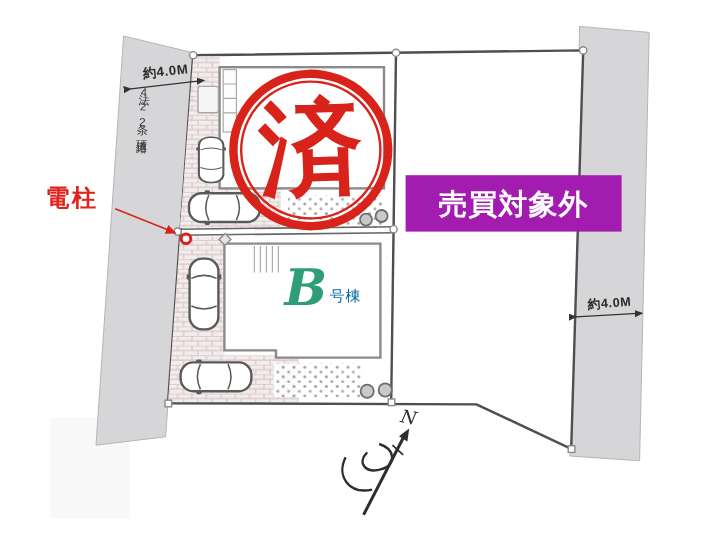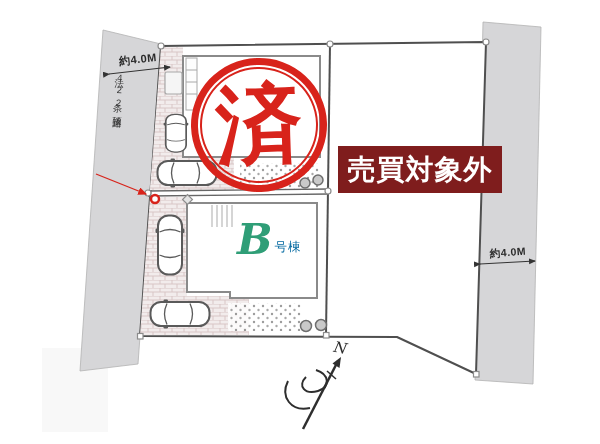--- a/index.html
+++ b/index.html
@@ -31,22 +31,22 @@
   .stamp-inner-ring{
     position:absolute;left:2px;top:2px;right:2px;bottom:2px;
     border:2.5px solid #d8231b;border-radius:50%;
   }
   .stamp-char{
     font-size:86px;line-height:1;font-weight:bold;color:#d8231b;
     font-family:"DejaVu Sans", sans-serif;margin-top:-3px;
   }
   
   .excluded-box{
-    left:338px;top:146px;width:164px;height:47px;background:#7f1d1d;
-    color:#ffffff;font-size:28px;font-weight:bold;letter-spacing:1px;
+    left:338px;top:146px;width:180px;height:47px;background:#a21caf;
+    color:#ffffff;font-size:24px;font-weight:bold;letter-spacing:1px;
     display:flex;align-items:center;justify-content:center;white-space:nowrap;
   }
   
   .bldg-label{left:237px;top:219px;display:flex;align-items:flex-start;}
   .bldg-letter{
     font-family:"DejaVu Serif", serif;font-style:italic;font-weight:bold;
     font-size:42px;line-height:1;color:#2f9e77;
   }
   .bldg-suffix{font-size:12.5px;color:#0369a1;margin:20px 0 0 2px;letter-spacing:1px;}
   
@@ -155,20 +155,21 @@
       <path d="M316 370 C329 374 331 387 318 391 C305 395 297 386 306 377" stroke-width="2"></path>
       <path d="M288 381 C280 397 291 412 310 408" stroke-width="2"></path>
       <path d="M327 371 L336 379" stroke-width="1.5"></path>
     </g>
   </svg>
 
   <div class="abs dim-label" style="left:104px;top:52px;width:68px;transform:rotate(-6deg);">約4.0M</div>
 
   <div class="abs road-name" style="left:113px;top:71px;height:84px;transform:rotate(3deg);">法42条2項道路</div>
 
+  <div class="abs pole-label" style="left:38px;top:152px;">電柱</div>
 
   <div class="abs stamp">
     <div class="stamp-inner-ring"></div>
     <div class="stamp-char">済</div>
   </div>
 
   <div class="abs excluded-box">売買対象外</div>
 
   <div class="abs bldg-label">
     <span class="bldg-letter">B</span>

